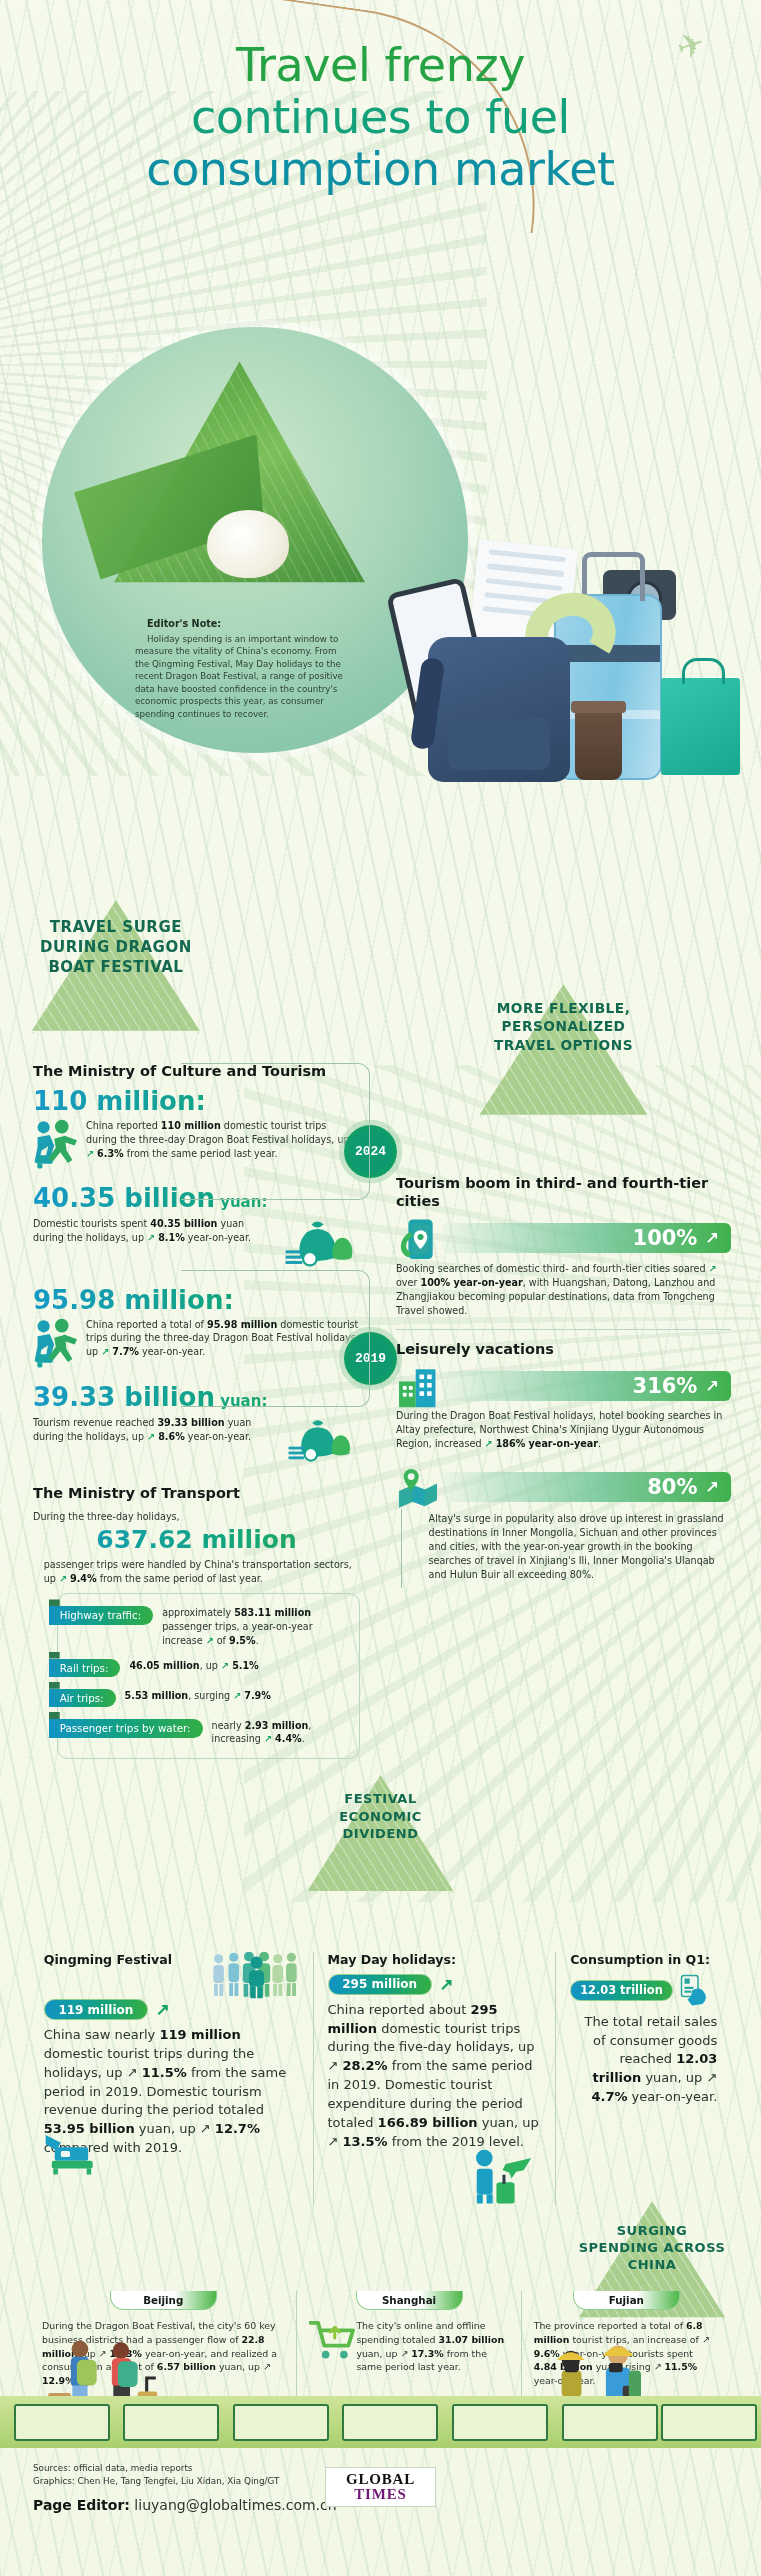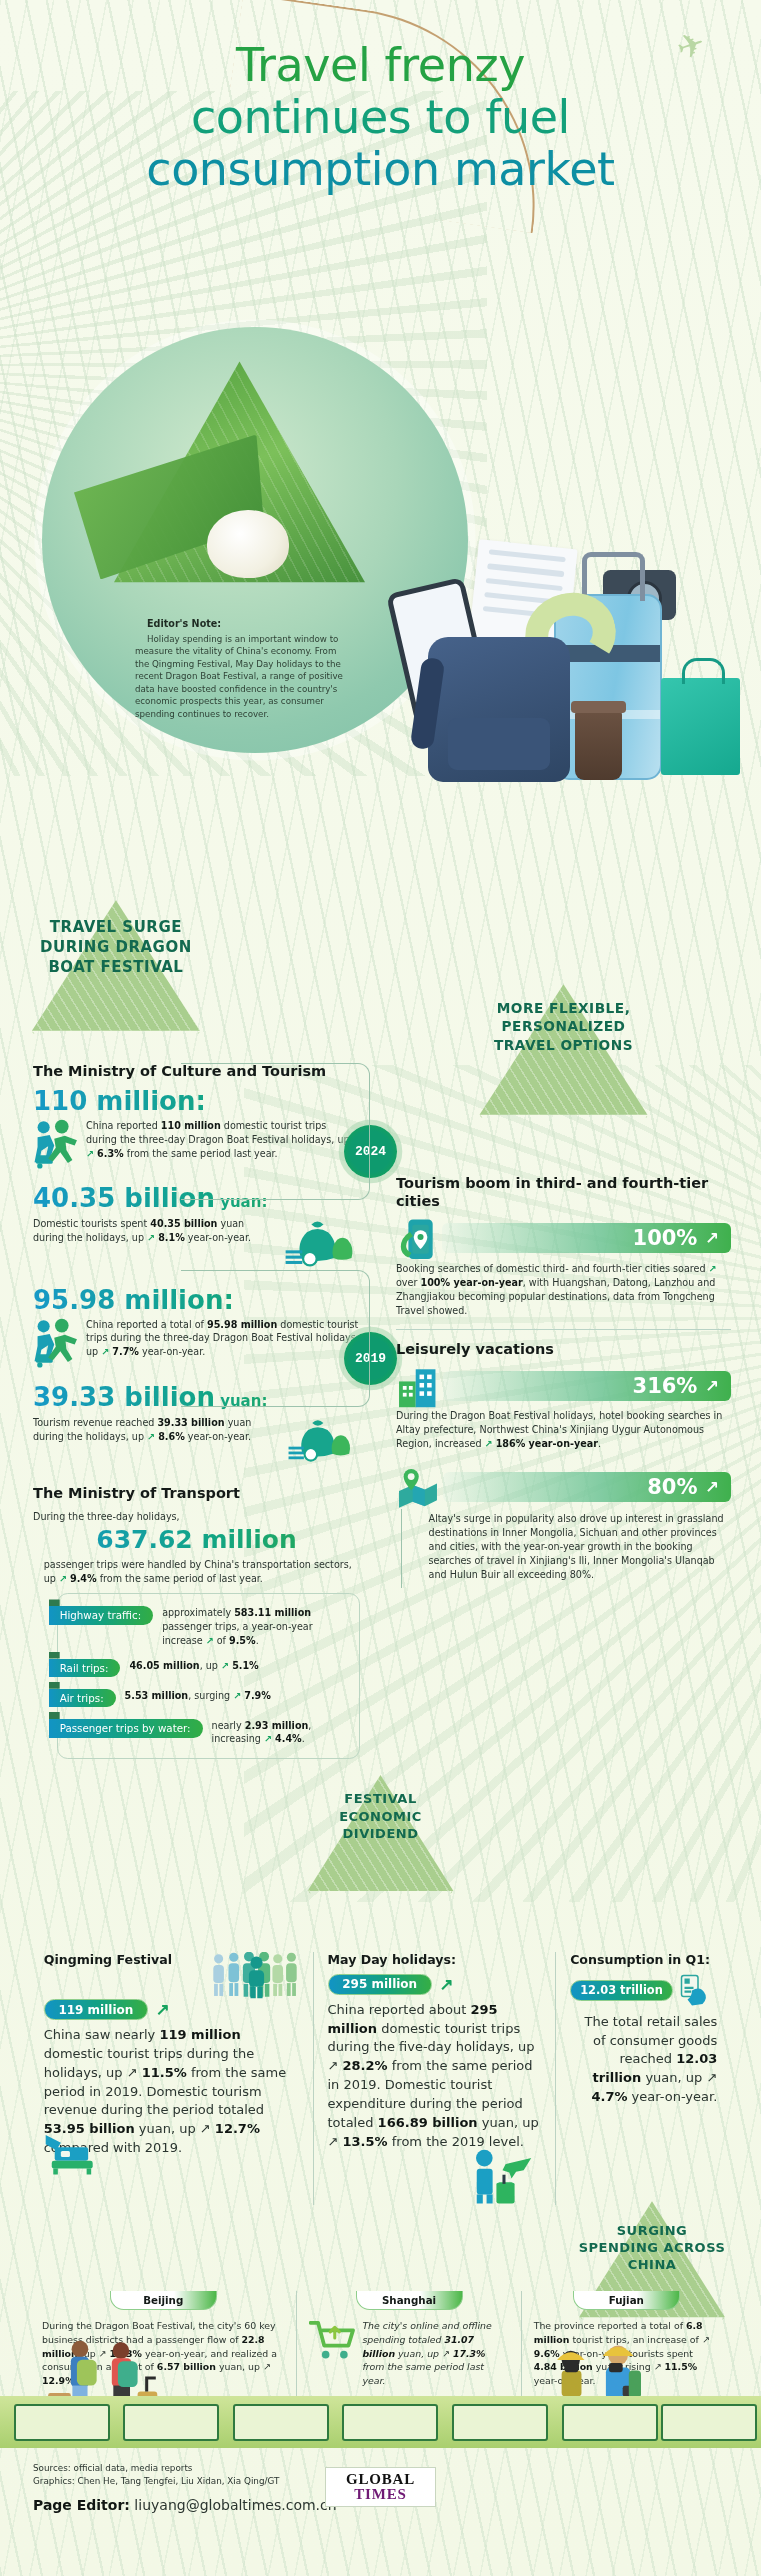--- a/index.html
+++ b/index.html
@@ -705,21 +705,21 @@
           <rect x="92" y="28" width="26" height="38" rx="6" fill="#e0564f"></rect>
           <rect x="94" y="64" width="22" height="38" fill="#3a3a3a"></rect>
           <rect x="100" y="32" width="26" height="34" rx="7" fill="#3fae8c"></rect>
           <rect x="126" y="72" width="26" height="38" rx="4" fill="#cfa94f"></rect>
           <path d="M138 72 l0-18 12 0" fill="none" stroke="#2b2b2b" stroke-width="4"></path>
         </svg>
       </div>
 
       <div class="city" style="width:32%;">
         <span class="city-tab" style="margin:0 auto;">Shanghai</span>
-        <div style="display:flex;gap:6px;font-style:italic;">
+        <div style="display:flex;">
           <svg width="47" height="46" viewBox="0 0 62 60" style="flex:none;margin-top:7.6px;">
             <path d="M2 6 l10 0 8 30 32 0 6-20 -40 0" fill="none" stroke="#5cbb4a" stroke-width="5" stroke-linecap="round" stroke-linejoin="round"></path>
             <path d="M34 12 l0 14 m0-14 l-6 6 m6-6 l6 6" stroke="#8cc63f" stroke-width="4" fill="none" stroke-linecap="round"></path>
             <circle cx="22" cy="48" r="5" fill="#3fae8c"></circle>
             <circle cx="46" cy="48" r="5" fill="#3fae8c"></circle>
           </svg>
           <p>
             <span>The city's online and offline spending totaled </span><b>31.07 billion</b><span> yuan, up ↗ </span><b>17.3%</b><span> from the same period last year.</span>
           </p>
         </div>

